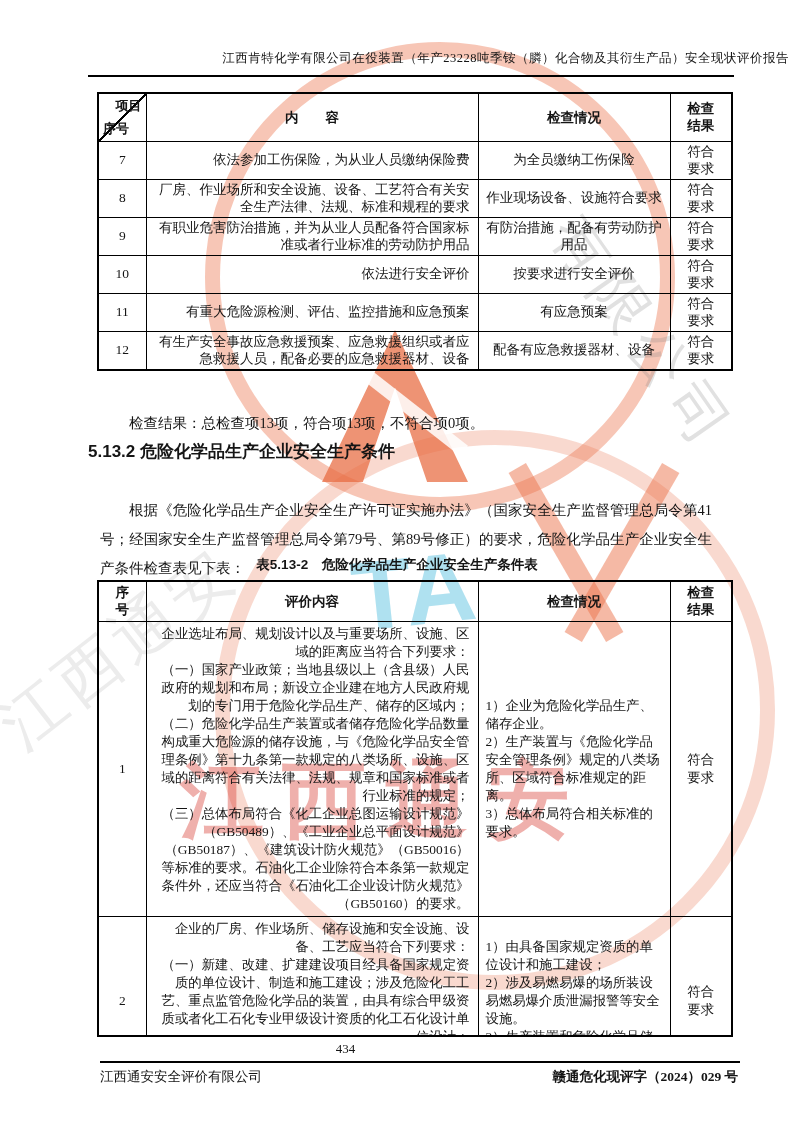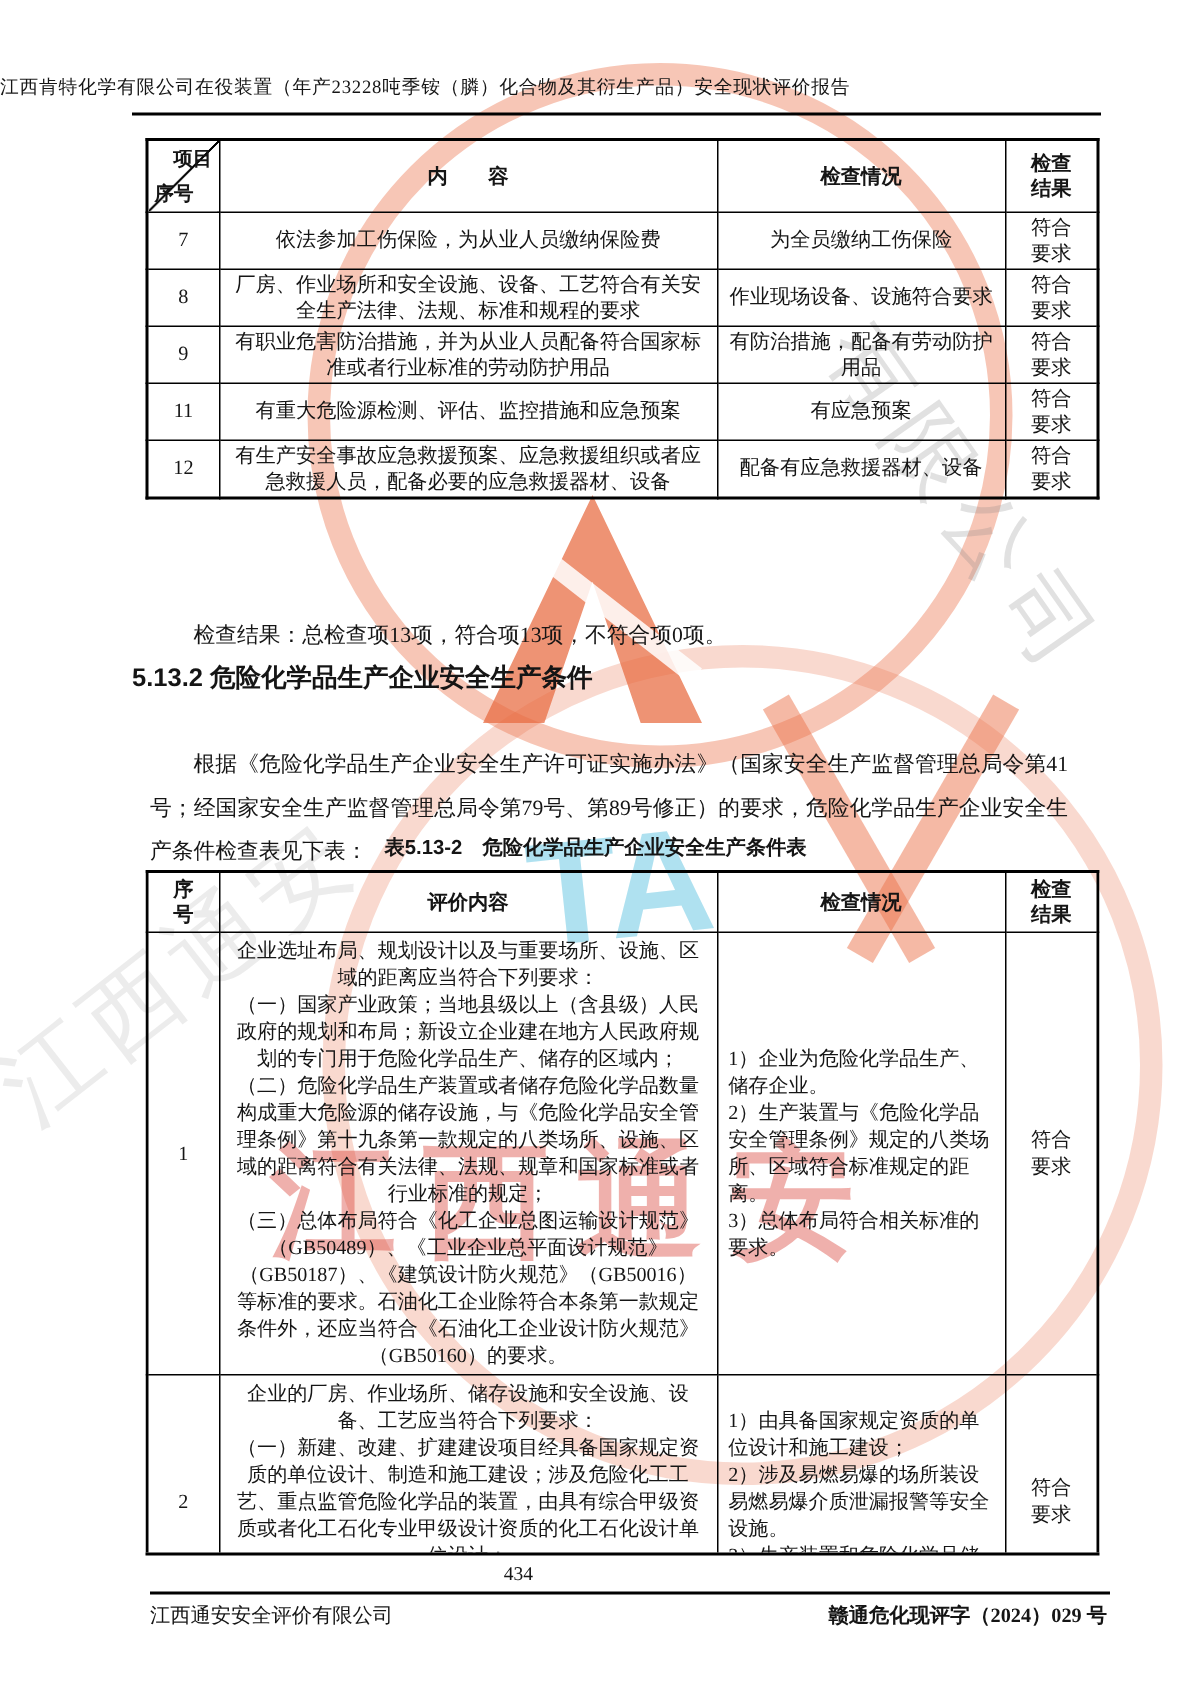--- a/index.html
+++ b/index.html
@@ -26,38 +26,38 @@
   .wm-blue { left:352px; top:535px; font-family:"Liberation Sans","DejaVu Sans",sans-serif;
     font-size:98px; font-weight:bold; color:rgba(96,196,225,0.5); transform:rotate(-6deg); }
   .wm-red { left:180px; top:744px; font-size:84px; font-weight:bold; letter-spacing:18px;
     color:rgba(214,48,38,0.38); white-space:nowrap; }
   .wm-gray-right { left:596px; top:200px; font-size:58px; letter-spacing:10px;
     color:rgba(130,130,130,0.24); transform:rotate(55deg); transform-origin:left top; white-space:nowrap; }
   .wm-gray-left { left:-18px; top:700px; font-size:64px; letter-spacing:6px;
     color:rgba(140,140,140,0.17); transform:rotate(-38deg); transform-origin:left top; white-space:nowrap; }
   
   .ct { position:absolute; z-index:1; }
-  .header-title { top:50px; left:0; width:789px; text-align:left; font-size:12.5px; letter-spacing:0.5px; }
+  .header-title { top:50px; left:0; width:789px; text-align:right; font-size:12.5px; letter-spacing:0.5px; }
   .header-rule { top:75px; left:88px; width:646px; height:2px; background:#000; }
   .rule-thin { height:1.5px; background:#000; }
   
   table { border-collapse:collapse; table-layout:fixed; width:636px; background:transparent; }
   td, th { border:1px solid #000; font-size:13.5px; line-height:17.5px; overflow:hidden;
     font-weight:normal; background:transparent; }
   table { border:2px solid #000; }
   .t1 { }
   .t1 col.c1, .t2 col.c1 { width:48px; }
   .t1 col.c2, .t2 col.c2 { width:332px; }
   .t1 col.c3, .t2 col.c3 { width:192px; }
   .t1 col.c4, .t2 col.c4 { width:62px; }
   .t1 th, .t2 th { font-weight:bold; text-align:center; }
   .t1 thead tr { height:48px;margin-top:28px; }
   .t1 tbody tr { height:38px; }
   .cell-no { text-align:center; }
-  .cell-content { text-align:center; padding:1px 8px;font-family:Liberation Serif, serif; }
+  .cell-content { text-align:right; padding:1px 8px;font-family:Liberation Serif, serif; }
   .cell-sit { text-align:center; padding:1px 6px; }
   .cell-res { text-align:center; padding:0 14px; }
   .corner { position:relative; padding:0;
     background:linear-gradient(to bottom right, transparent calc(50% - 0.8px), #000 calc(50% - 0.8px), #000 calc(50% + 0.8px), transparent calc(50% + 0.8px)); }
   .corner .c-top { position:absolute; top:3px; right:4px; font-size:13px; }
   .corner .c-bot { position:absolute; bottom:3px; left:4px; font-size:13px; }
   .tbl1-wrap { top:92px; left:97px; }
   
   .summary { top:414px; left:100px; width:620px; text-indent:2em; font-size:14.5px; }
   .sec-heading { top:440px; left:88px; width:640px; font-size:17px; font-weight:bold;
@@ -129,20 +129,26 @@
         <td class="cell-sit">作业现场设备、设施符合要求</td>
         <td class="cell-res">符合要求</td>
       </tr>
       <tr>
         <td class="cell-no">9</td>
         <td class="cell-content">有职业危害防治措施，并为从业人员配备符合国家标准或者行业标准的劳动防护用品</td>
         <td class="cell-sit">有防治措施，配备有劳动防护用品</td>
         <td class="cell-res">符合要求</td>
       </tr>
       <tr>
+        <td class="cell-no">10</td>
+        <td class="cell-content">依法进行安全评价</td>
+        <td class="cell-sit">按要求进行安全评价</td>
+        <td class="cell-res">符合要求</td>
+      </tr>
+      <tr>
         <td class="cell-no">11</td>
         <td class="cell-content">有重大危险源检测、评估、监控措施和应急预案</td>
         <td class="cell-sit">有应急预案</td>
         <td class="cell-res">符合要求</td>
       </tr>
       <tr>
         <td class="cell-no">12</td>
         <td class="cell-content">有生产安全事故应急救援预案、应急救援组织或者应急救援人员，配备必要的应急救援器材、设备</td>
         <td class="cell-sit">配备有应急救援器材、设备</td>
         <td class="cell-res">符合要求</td>

